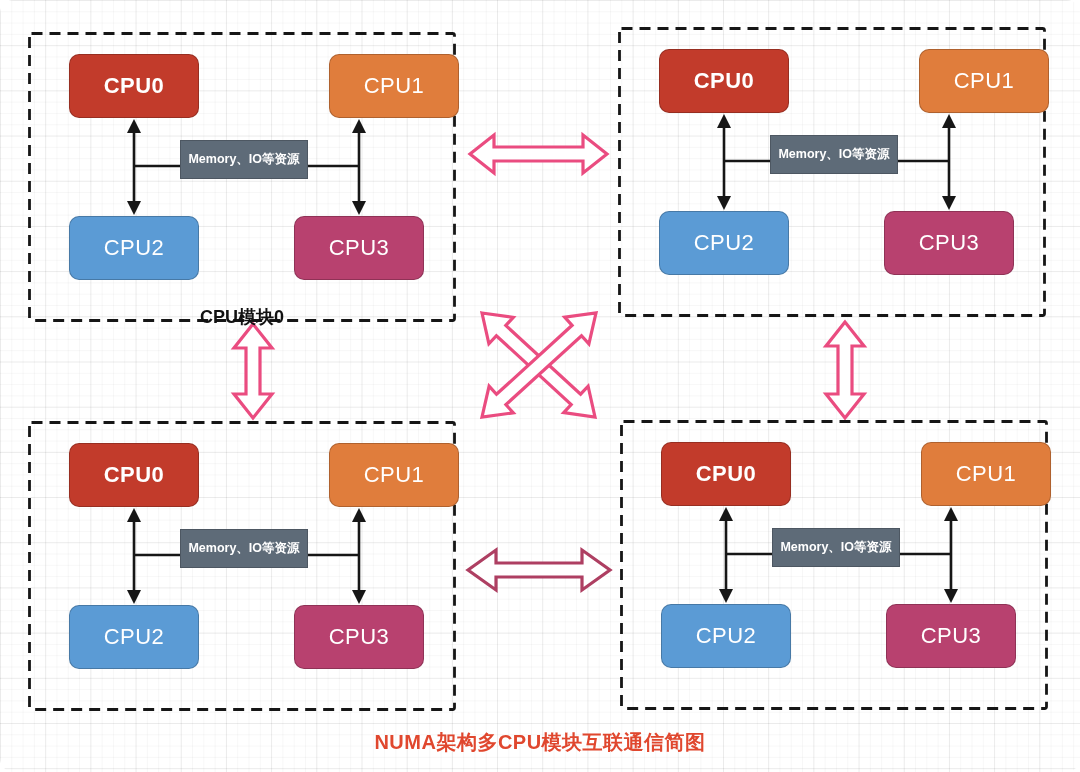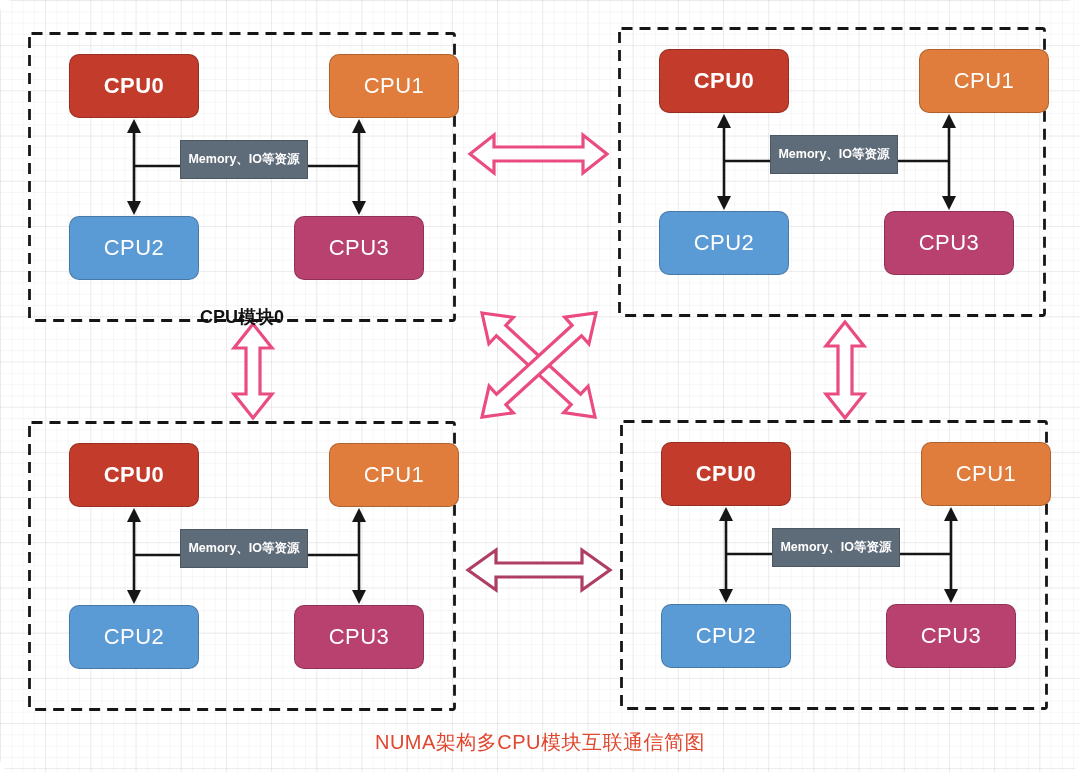--- a/index.html
+++ b/index.html
@@ -35,21 +35,21 @@
     background:var(--memory,#5e6b78);color:#fff;font-size:12.5px;font-weight:700;
     display:flex;align-items:center;justify-content:center;white-space:nowrap;
     box-sizing:border-box;border:1px solid rgba(0,0,0,0.18);
   }
   .module-label{
     position:absolute;left:0;right:0;top:246px;text-align:center;
     font-size:18px;font-weight:700;color:#111;margin-top:27px;
   }
   .diagram-title{
     position:absolute;left:0;right:0;top:729px;text-align:center;
-    font-size:20px;font-weight:400;color:var(--title-red,#e0472e);letter-spacing:0.5px;
+    font-size:20px;font-weight:700;color:var(--title-red,#e0472e);letter-spacing:0.5px;
   }
 </style>
 </head>
 <body>
 
 <div class="canvas">
 
   <svg class="connectors" viewBox="0 0 1080 772">
     <polygon class="conn" points="470,154 494,135 494,147 583,147 583,135 607,154 583,173 583,161 494,161 494,173"></polygon>
     <polygon class="conn rose" points="468,570 496,550 496,563 582,563 582,550 610,570 582,590 582,577 496,577 496,590"></polygon>

